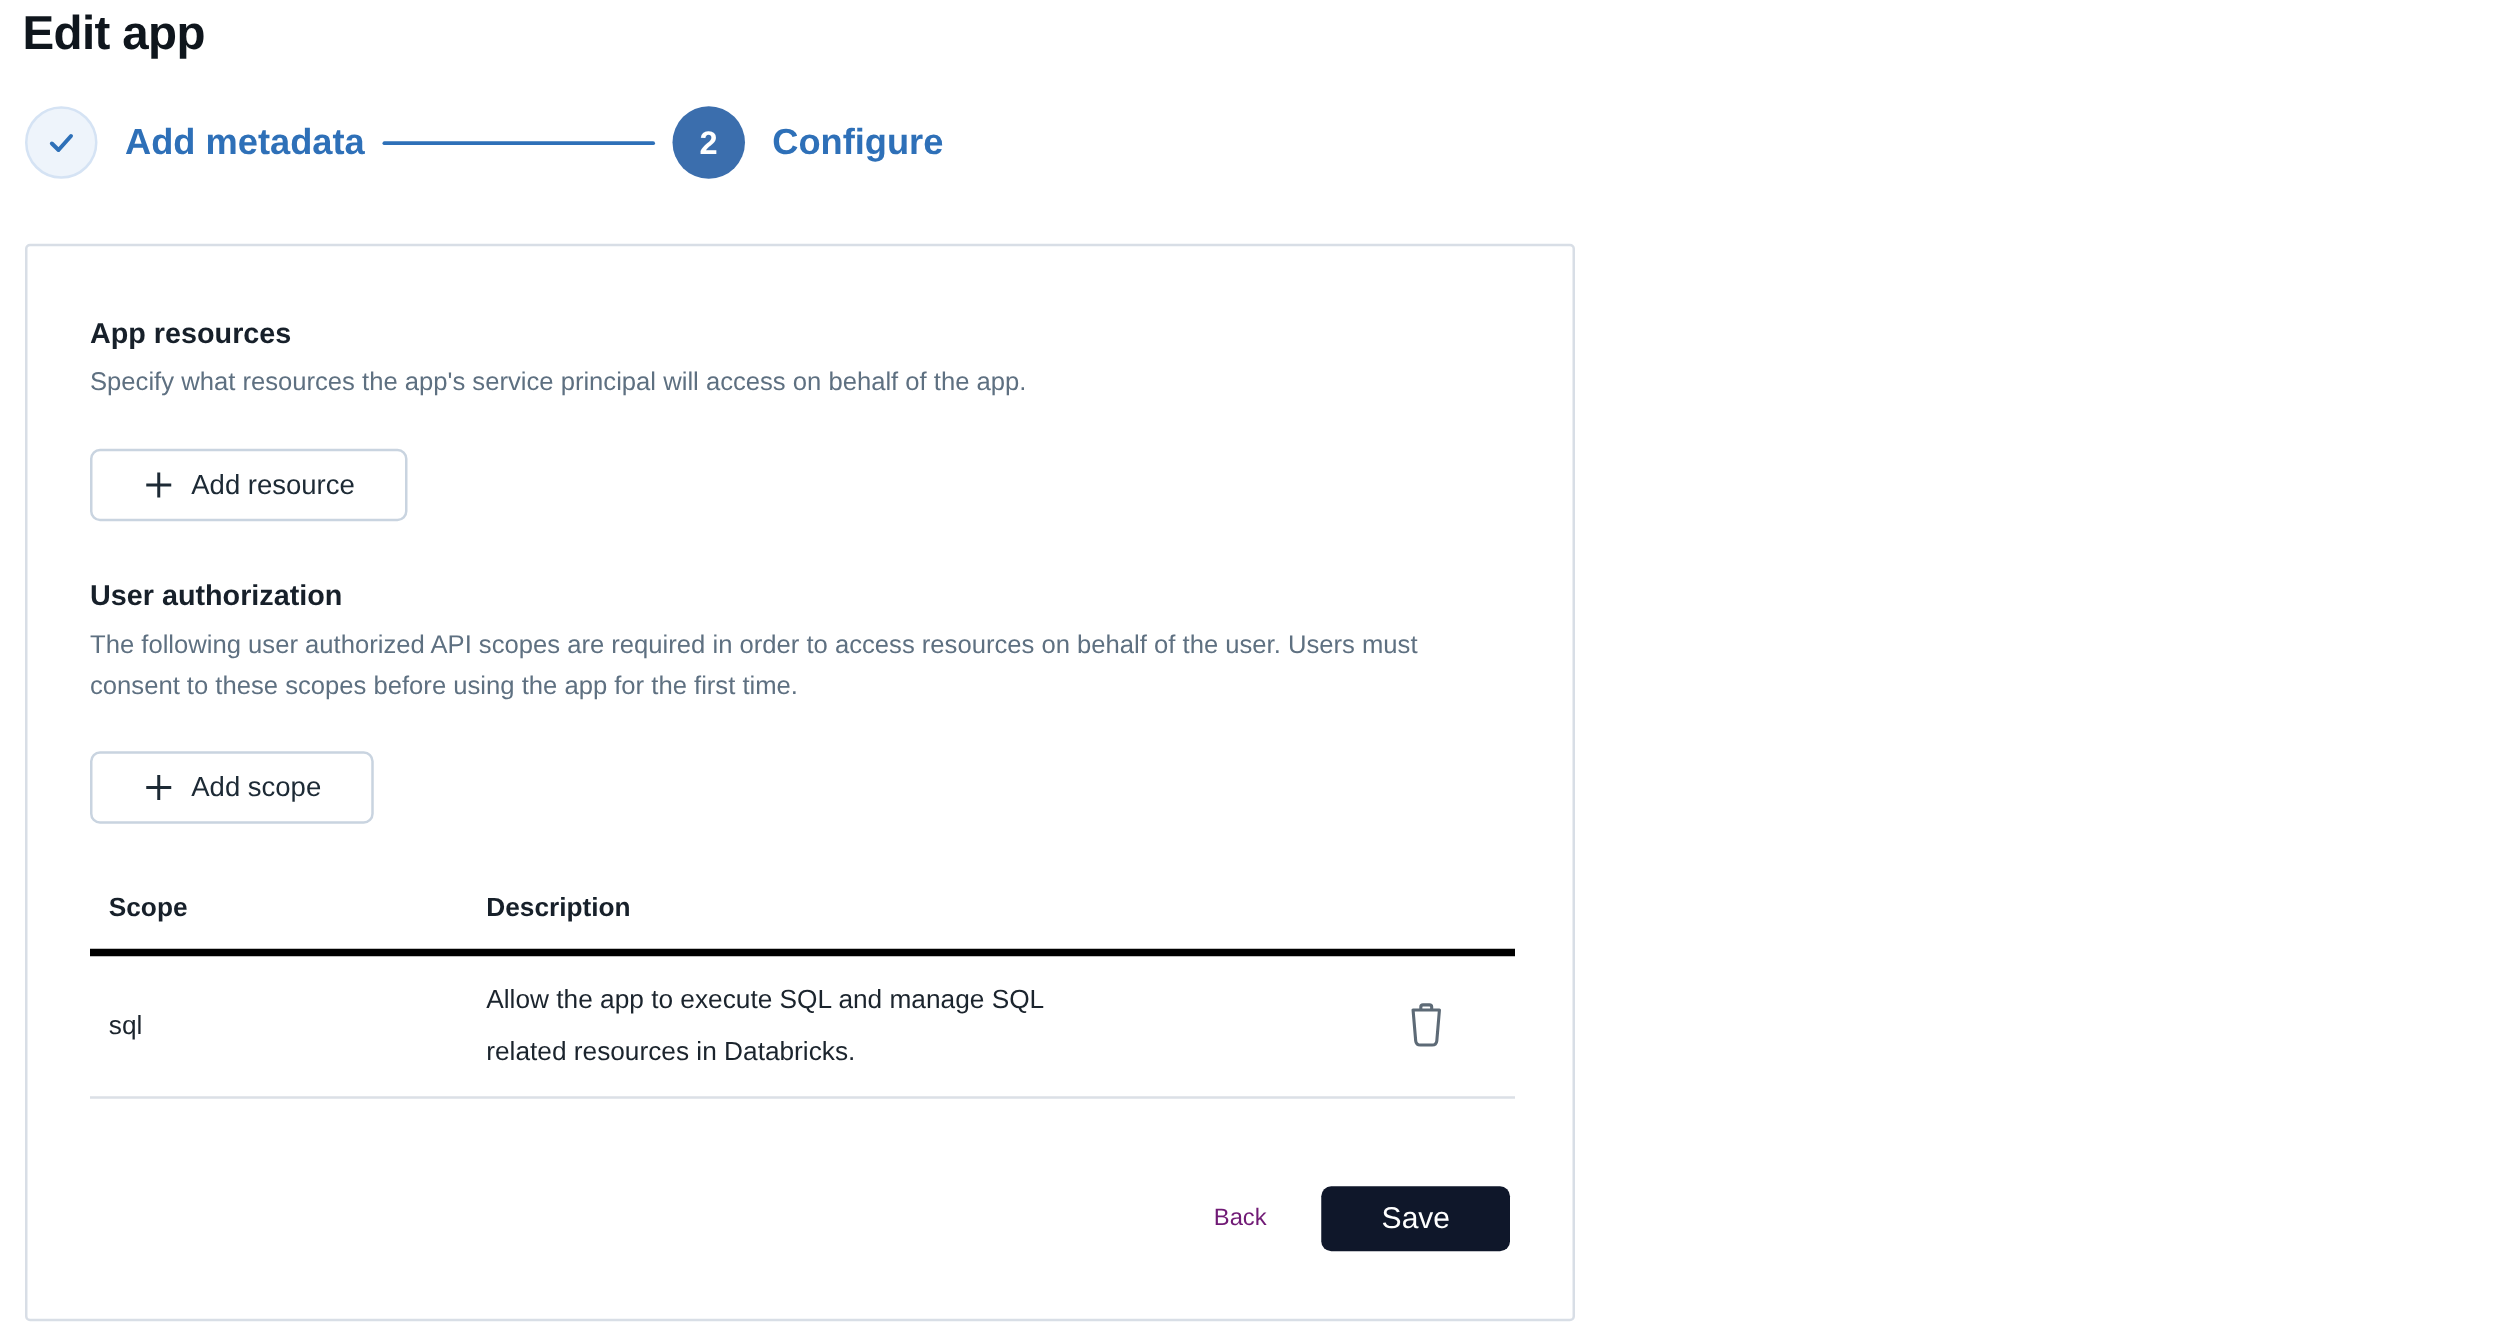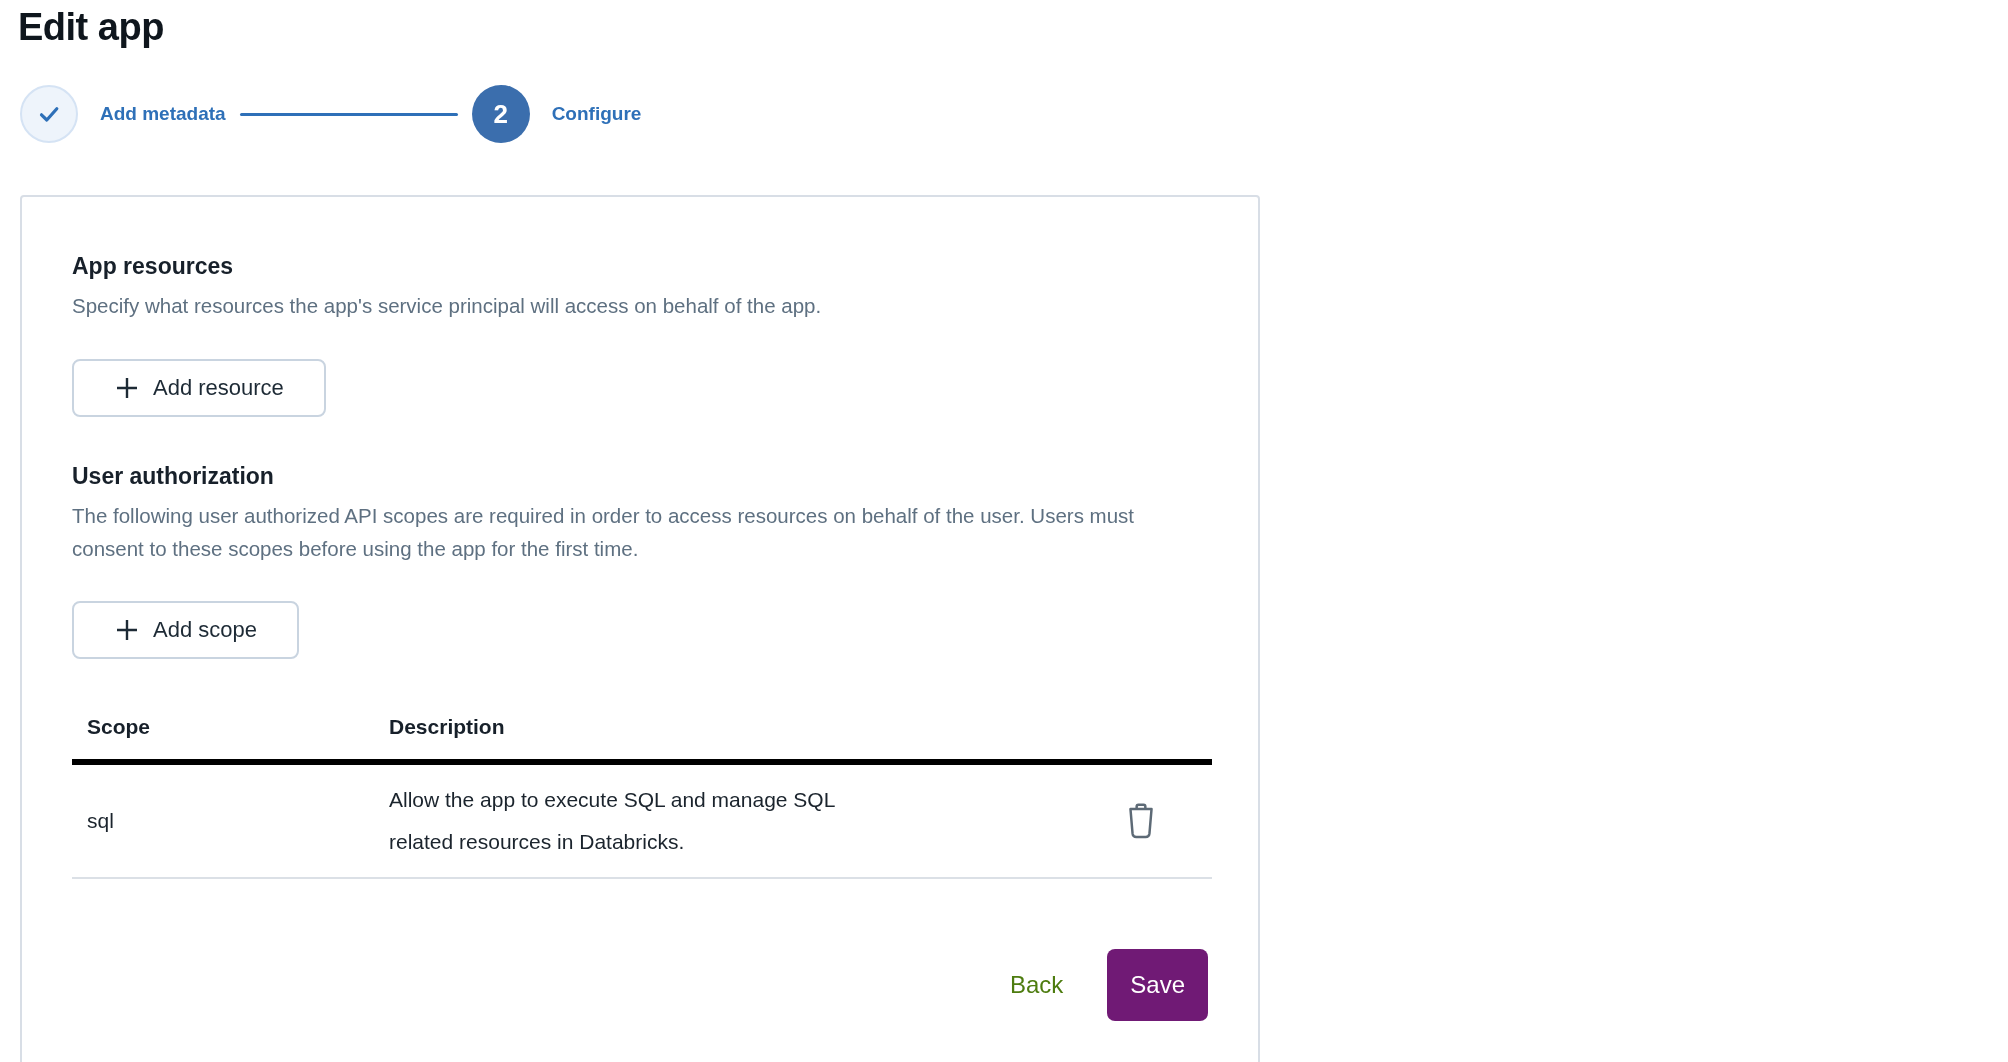--- a/index.html
+++ b/index.html
@@ -39,21 +39,21 @@
     border: 2px solid #d5e3f4;
   }
   .step-circle.current {
     background: #3b6ead;
     color: #ffffff;
     font-size: 26px;
     font-weight: 700;
   }
   .step-label {
     margin-left: 22px;
-    font-size: 19px;
+    font-size: 29px;
     font-weight: 700;
     color: #2e70b8;
   }
   .step-connector {
     width: 218px;
     height: 3px;
     background: #2e70b8;
     margin: 0 14px;
     border-radius: 2px;
   }
@@ -130,30 +130,30 @@
   .card-footer {
     margin-top: 70px;
     display: flex;
     align-items: center;
     justify-content: flex-end;
     gap: 44px;
   }
   .link-btn {
     background: none; border: none;
     font-family: inherit;
-    font-size: 24px;
-    color: #4d7c0f;
+    font-size: 19px;
+    color: #701a75;
     cursor: pointer;
   }
   .primary-btn {
-    background: #701a75;
+    background: #0f172a;
     border: none;
     border-radius: 8px;
-    height: 72px;
-    padding: 0 23px;
+    height: 52px;
+    padding: 0 48px;
     font-family: inherit;
     font-size: 24px;
     color: #ffffff;
     cursor: pointer;
   }
 </style>
 </head>
 <body>
 
 <div class="page">

